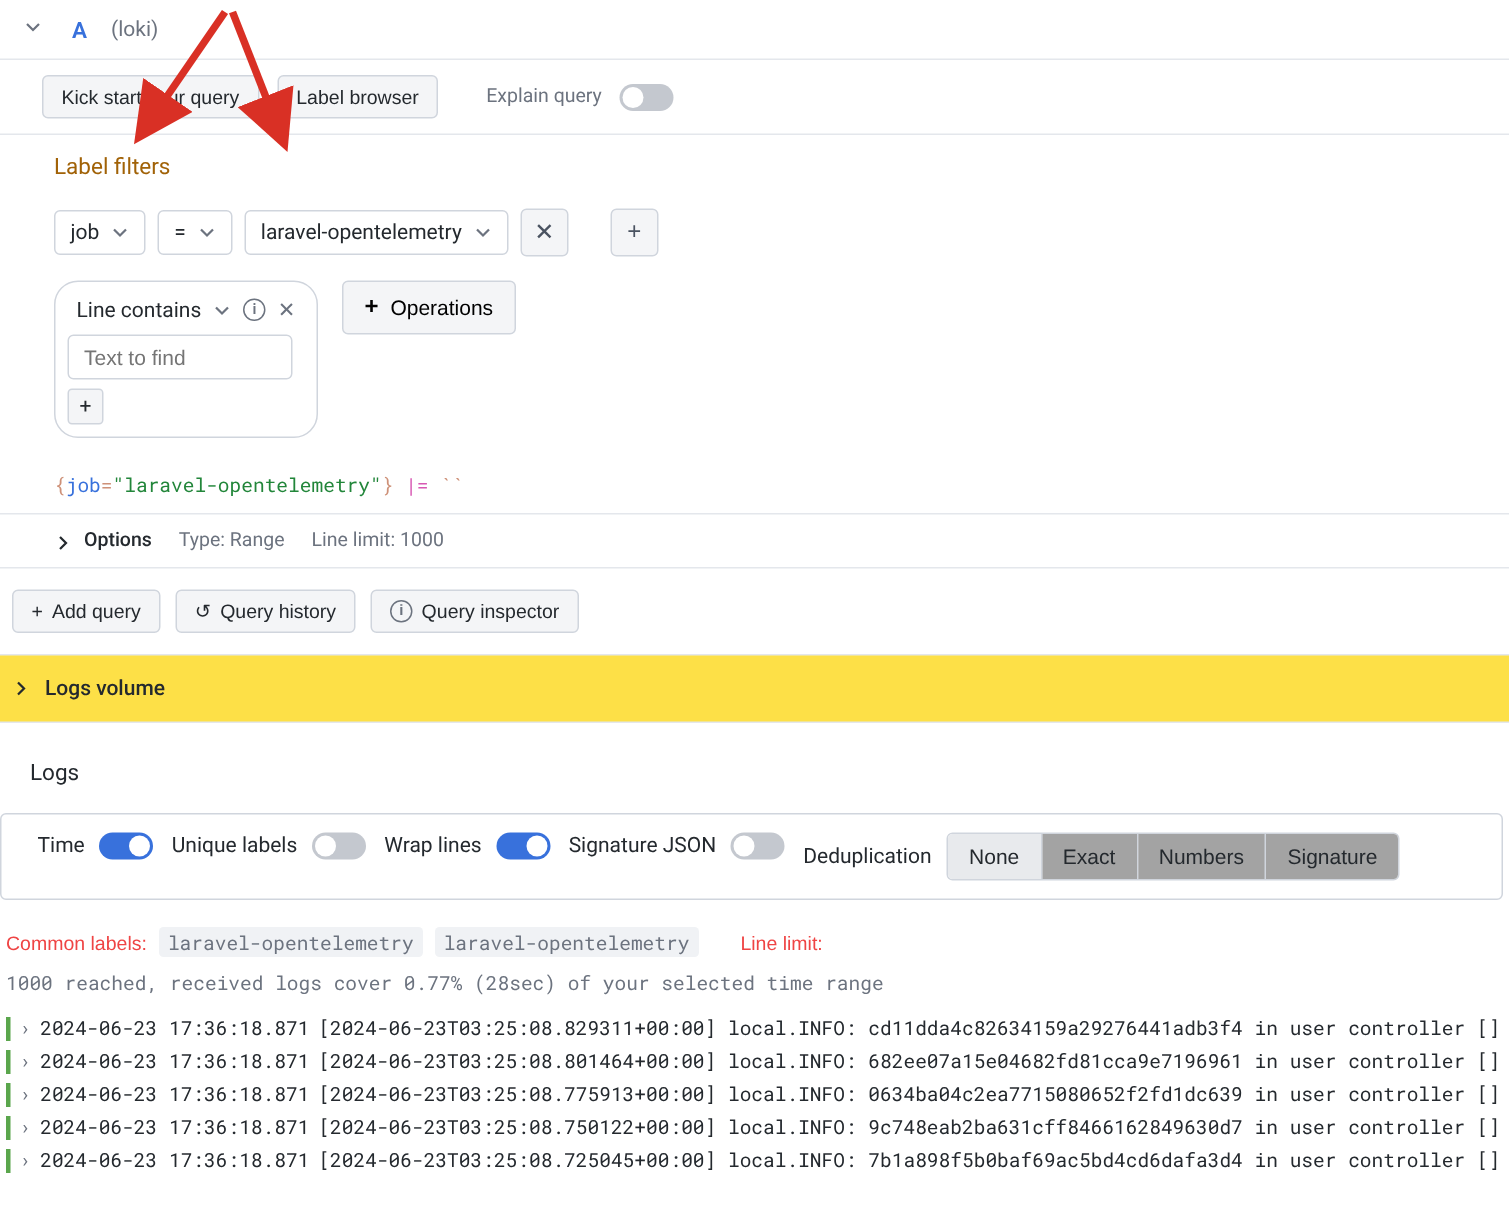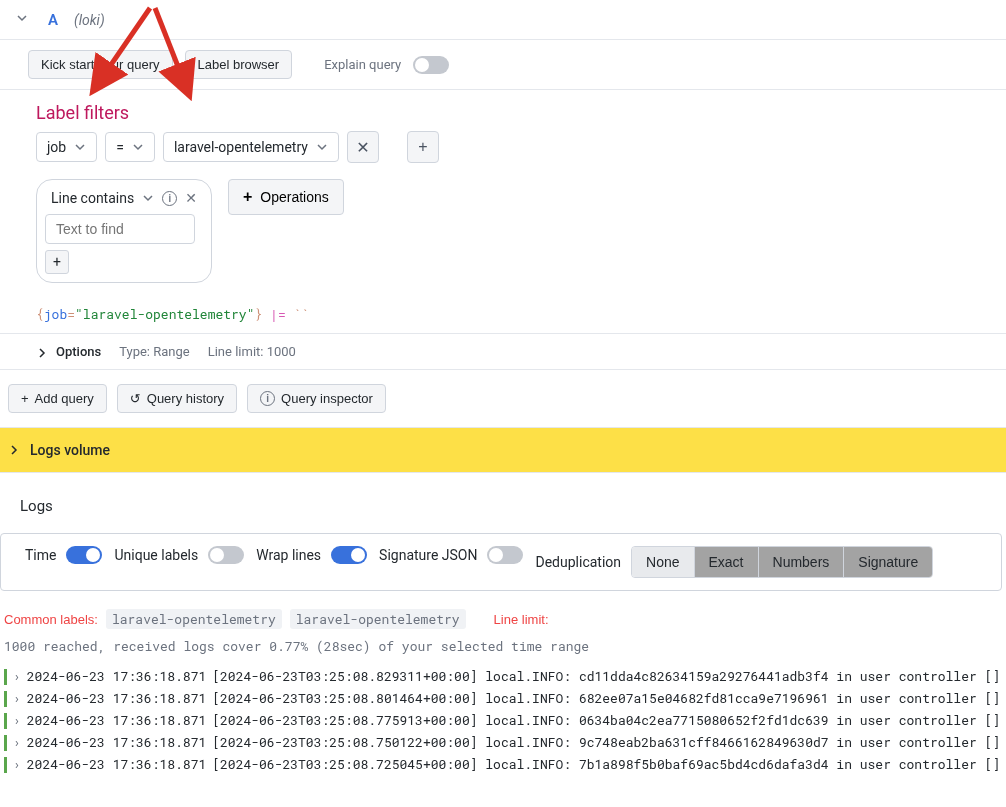--- a/index.html
+++ b/index.html
@@ -1,29 +1,29 @@
 <!DOCTYPE html>
 <html><head>
 <meta charset="utf-8">
 <style>
 * { box-sizing: border-box; margin: 0; padding: 0; }
 body { font-family: -apple-system, BlinkMacSystemFont, "Segoe UI", Roboto, sans-serif; font-size: 14px; color: #24292e; background: #fff; width: 1006px; }
 .query-header { display: flex; align-items: center; padding: 8px 12px; border-bottom: 1px solid #e4e7ec; gap: 10px; }
 .chevron-btn { background: none; border: none; cursor: pointer; padding: 4px; }
 .query-letter { color: #3871dc; font-weight: 600; font-size: 15px; padding: 0 6px; }
-.query-source { color: #6c737f; font-style: italic; font-size: 14px; }
+.query-source { color: #6c737f; font-size: 14px; }
 .toolbar { display: flex; align-items: center; padding: 10px 28px; gap: 12px; border-bottom: 1px solid #e4e7ec; }
 .btn { background: #f4f5f7; border: 1px solid #d0d5dd; border-radius: 4px; padding: 6px 12px; font-size: 13px; cursor: pointer; color: #24292e; display: inline-flex; align-items: center; gap: 6px; }
 .explain-label { color: #6c737f; font-size: 13px; margin-left: 20px; }
 .toggle { position: relative; width: 36px; height: 18px; background: #c4c8cf; border-radius: 9px; cursor: pointer; display: inline-block; vertical-align: middle; }
 .toggle.on { background: #3871dc; }
 .toggle::after { content: ""; position: absolute; width: 14px; height: 14px; background: #fff; border-radius: 50%; top: 2px; left: 2px; transition: left 0.2s; }
 .toggle.on::after { left: 20px; }
 .filters-section { padding: 12px 36px; }
-.section-label { font-size: 18px; color: #be185d; margin-bottom: 8px; }
+.section-label { font-size: 15px; color: #a16207; margin-bottom: 19px; }
 .filter-row { display: flex; gap: 8px; align-items: center; margin-bottom: 16px; }
 .select-box { display: flex; align-items: center; border: 1px solid #d0d5dd; border-radius: 4px; padding: 6px 10px; background: #fff; cursor: pointer; gap: 8px; font-size: 14px; }
 .select-box.narrow { min-width: 44px; justify-content: space-between; }
 .icon-btn { width: 32px; height: 32px; border: 1px solid #d0d5dd; border-radius: 4px; background: #f4f5f7; display: flex; align-items: center; justify-content: center; cursor: pointer; font-size: 16px; color: #4a5361; }
 .ops-box { border: 1px solid #d0d5dd; border-radius: 16px; padding: 8px; display: inline-block; }
 .ops-header { display: flex; align-items: center; gap: 8px; padding: 2px 6px 8px 6px; }
 .ops-title { font-size: 14px; }
 .text-input { border: 1px solid #d0d5dd; border-radius: 4px; padding: 6px 10px; font-size: 14px; width: 150px; }
 .small-add { width: 24px; height: 24px; border: 1px solid #d0d5dd; border-radius: 3px; background: #f4f5f7; display: flex; align-items: center; justify-content: center; cursor: pointer; margin-top: 6px; font-size: 14px; }
 .ops-btn { background: #f4f5f7; border: 1px solid #d0d5dd; border-radius: 4px; padding: 8px 14px; font-size: 14px; cursor: pointer; display: inline-flex; align-items: center; gap: 8px; font-weight: 500; }

